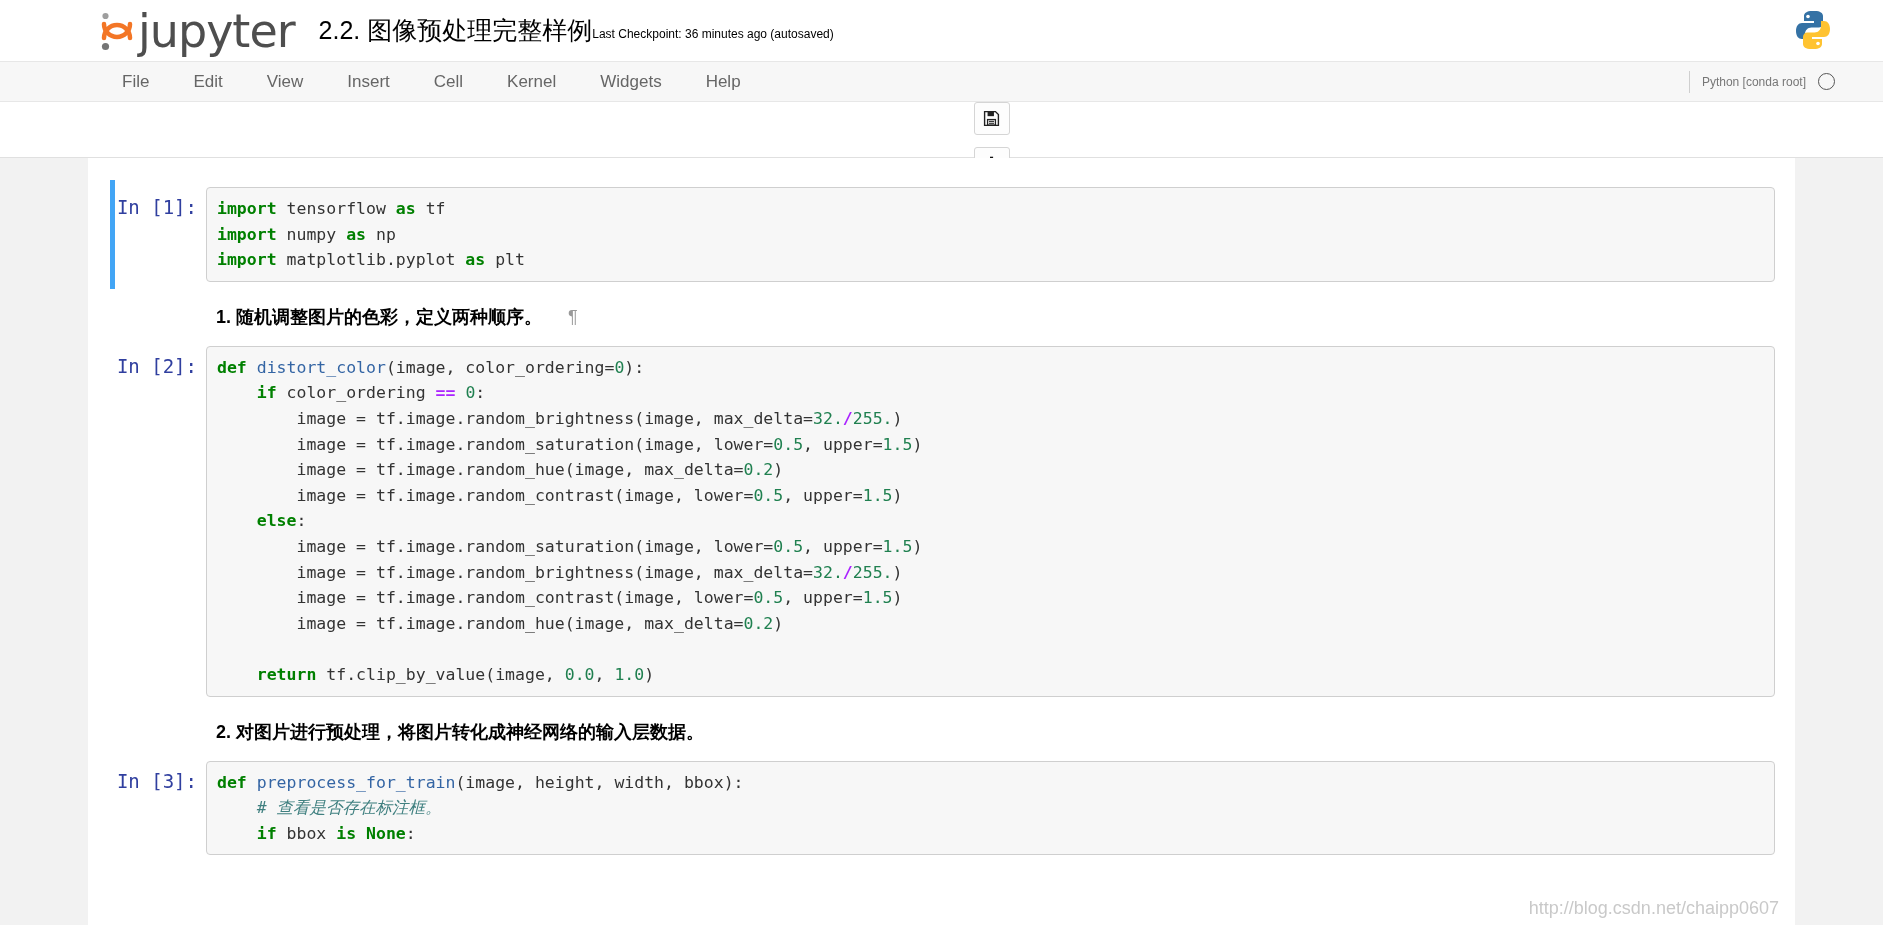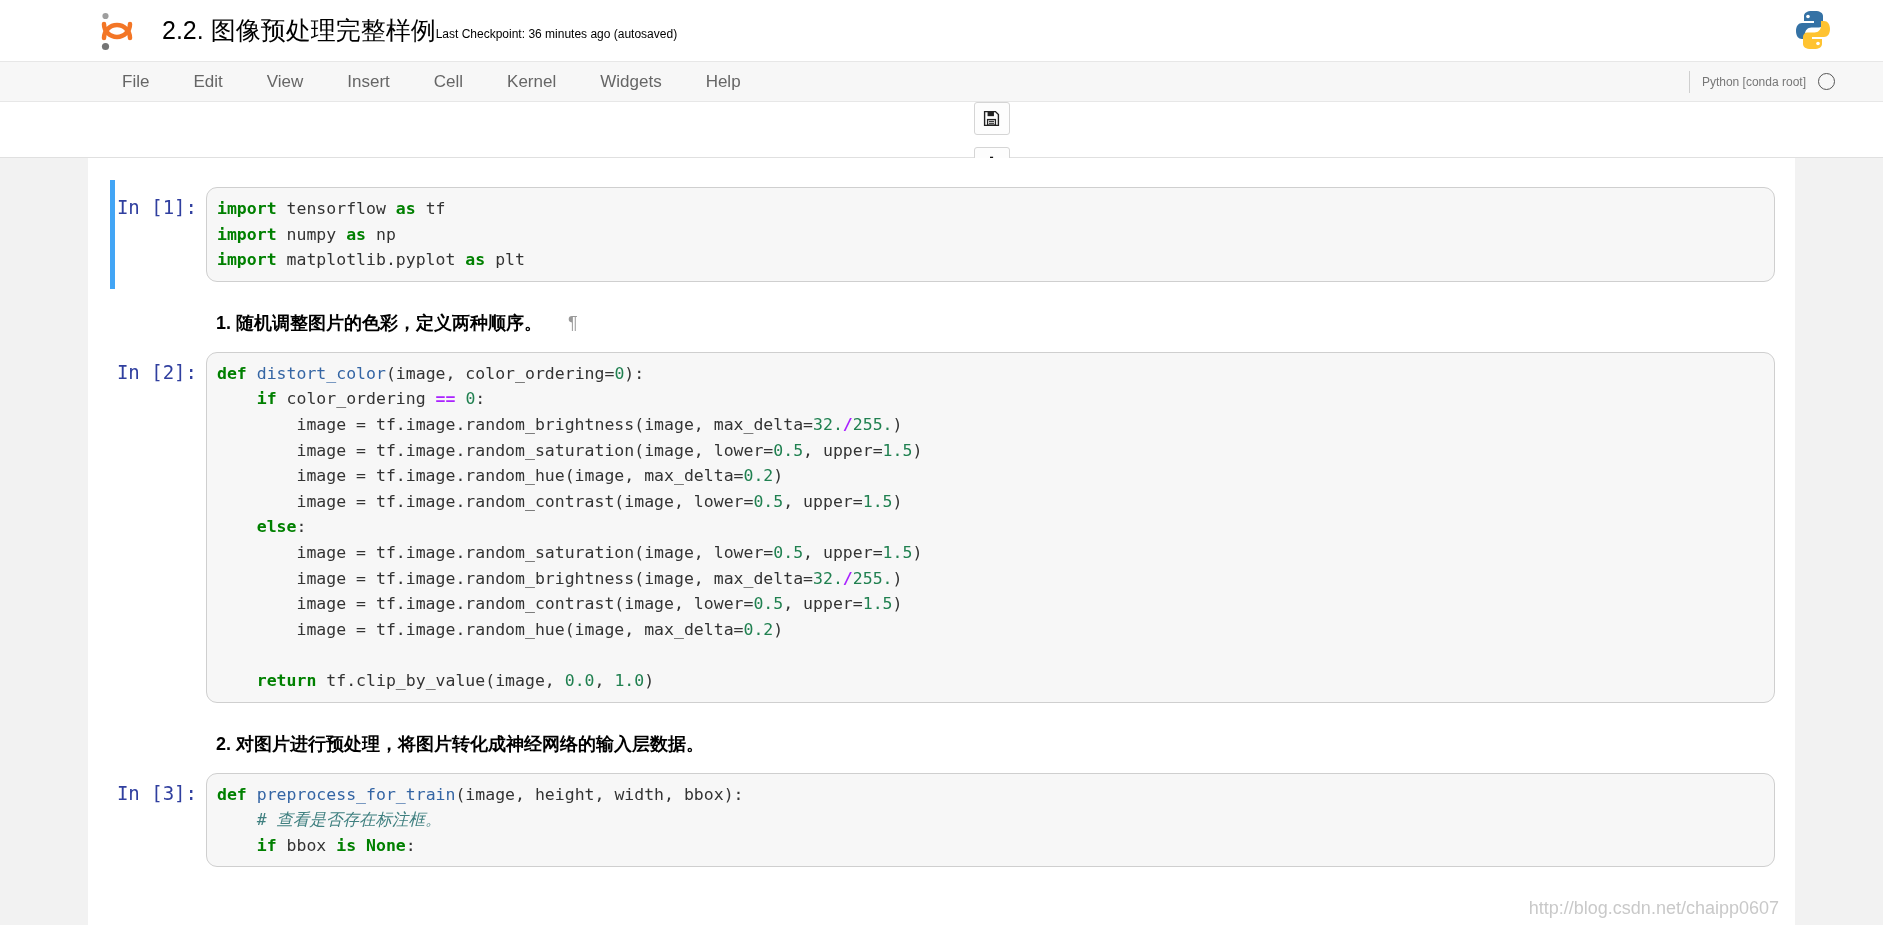--- a/index.html
+++ b/index.html
@@ -168,21 +168,21 @@
     padding-top: 9px;
     font-family: "DejaVu Sans Mono", monospace;
     font-size: 19px;
     color: #303F9F;
     white-space: nowrap;
   }
   .input-area {
     flex: 1 1 auto;
     background: #f7f7f7;
     border: 1px solid #cfcfcf;
-    border-radius: 11px;
+    border-radius: 4px;
     padding: 8px 6px 8px 10px;
     min-width: 0;
   }
   .cell-row.selected .input-area {
     border-color: #cfcfcf;
   }
   .cell-row.selected {
     position: relative;
   }
   .sel-bar {
@@ -210,21 +210,20 @@
   .o  { color: #AA22FF; font-weight: bold; }   
   .cm { color: #408080; font-style: italic; }  
 
   .md-row {
     display: flex;
     padding: 16px 20px 10px 0;
   }
   .md-body {
     flex: 1 1 auto;
     padding-left: 10px;
-    margin-top: 6px;
   }
   .md-h {
     font-size: 18px;
     font-weight: bold;
     color: #000000;
     margin: 0;
     display: flex;
     align-items: baseline;
   }
   .anchor-link {
@@ -249,20 +248,21 @@
 <div class="header">
   <div class="logo-wrap">
     <span class="logo-mark">
       <svg width="34" height="40" viewBox="0 0 34 40">
         <path d="M4 13 A13 13 0 0 0 30 13" fill="none" stroke="#F37626" stroke-width="4.5" stroke-linecap="round"></path>
         <path d="M4 27 A13 13 0 0 1 30 27" fill="none" stroke="#F37626" stroke-width="4.5" stroke-linecap="round"></path>
         <circle cx="5.5" cy="5" r="3.1" fill="#9E9E9E"></circle>
         <circle cx="5.5" cy="35.5" r="3.6" fill="#757575"></circle>
       </svg>
     </span>
+    <span class="logo-text">jupyter</span>
   </div>
   <span class="nb-title">2.2. 图像预处理完整样例</span>
   <span class="checkpoint">Last Checkpoint: 36 minutes ago (autosaved)</span>
   <span class="py-logo">
     <svg width="44" height="44" viewBox="0 0 44 44">
       <path d="M21 3c-5 0-8 2-8 5v5h10v2H11c-3.6 0-6 3-6 8s2.4 8 6 8h3v-5c0-3.6 2.8-6.5 6.4-6.5h7.2c2.6 0 4.4-2 4.4-4.5V8c0-3-3-5-8-5h-3z" fill="#3572A5"></path>
       <circle cx="17" cy="8.5" r="1.8" fill="#fff"></circle>
       <path d="M23 41c5 0 8-2 8-5v-5H21v-2h12c3.6 0 6-3 6-8s-2.4-8-6-8h-3v5c0 3.6-2.8 6.5-6.4 6.5h-7.2c-2.6 0-4.4 2-4.4 4.5V36c0 3 3 5 8 5h3z" fill="#FFC331"></path>
       <circle cx="27" cy="35.5" r="1.8" fill="#fff"></circle>
     </svg>

